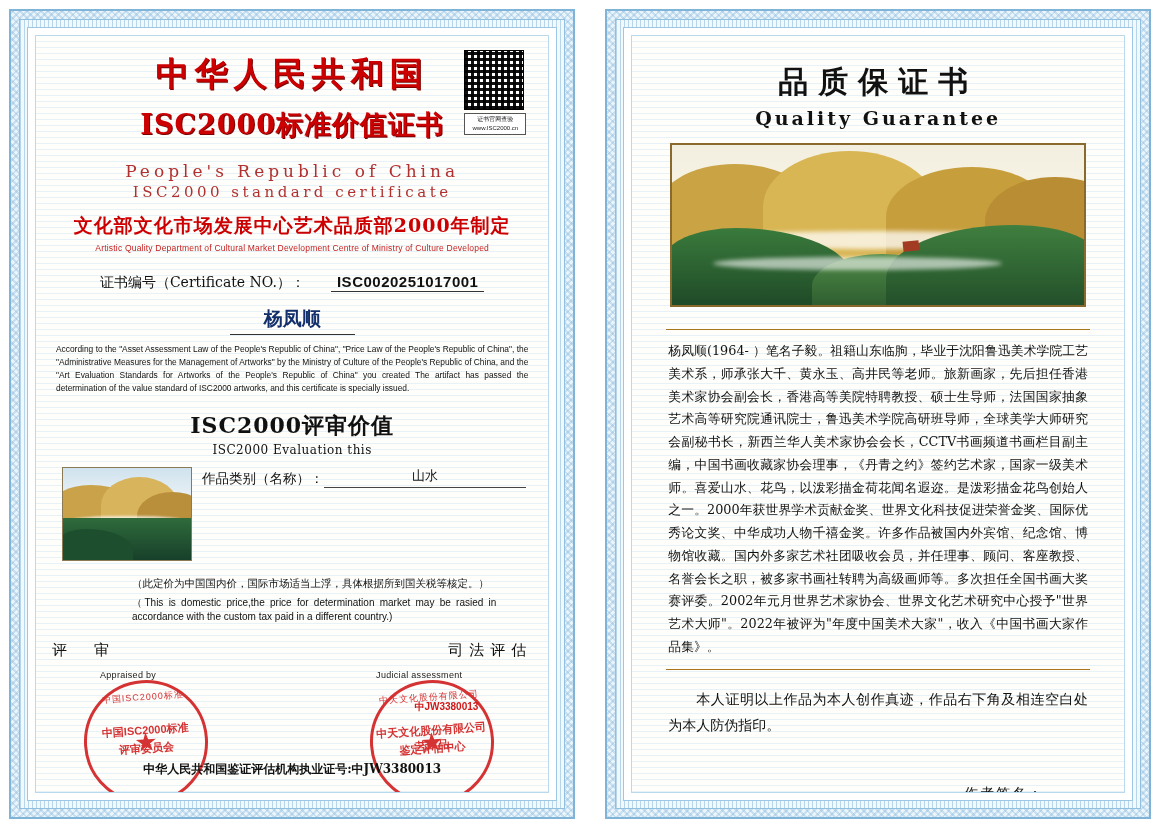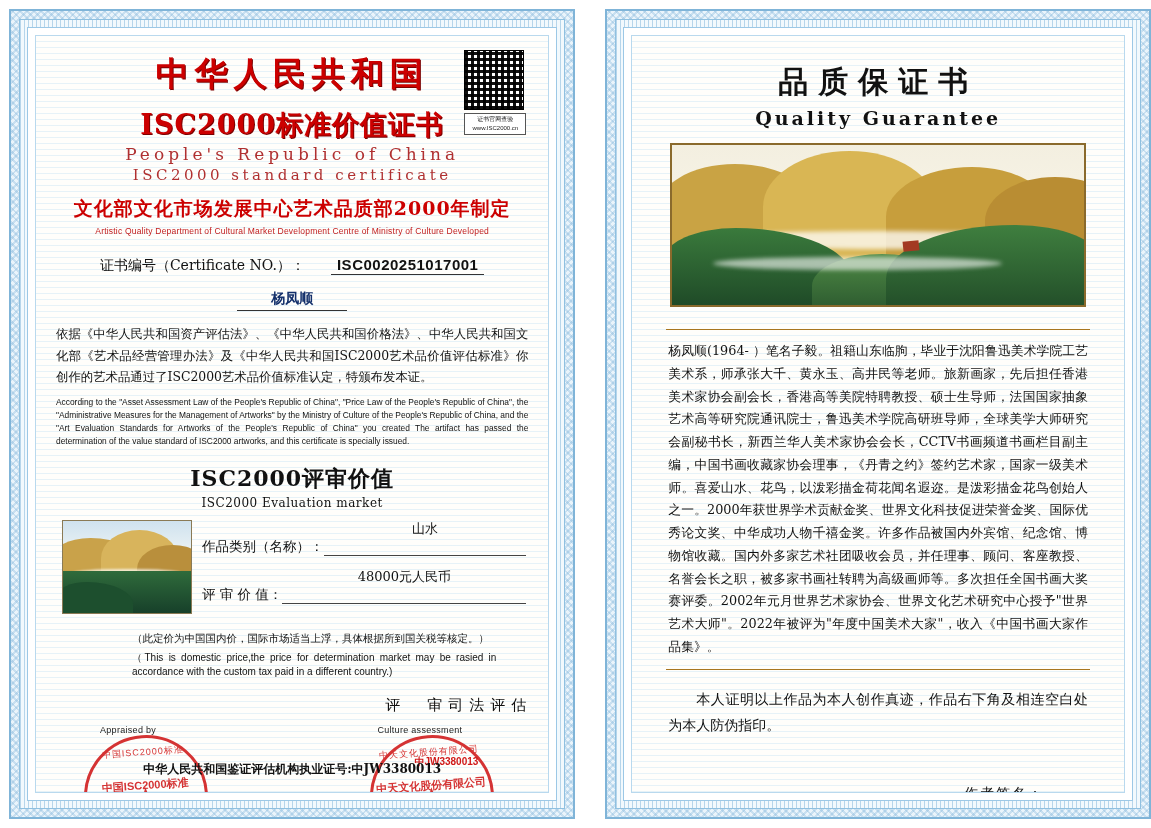--- a/index.html
+++ b/index.html
@@ -84,21 +84,21 @@
     color:#cc0000;
     text-shadow:1px 1px 0 #7a0000;
     margin-top:10px;
   }
   .title-en{
     text-align:center;
     font-family:"DejaVu Serif", serif;
     font-size:17px;
     letter-spacing:4px;
     color:#b03030;
-    margin-top:1px;
+    margin-top:18px;
   }
   .title-en2{
     text-align:center;
     font-family:"DejaVu Serif", serif;
     font-size:15px;
     letter-spacing:3.5px;
     color:#b03030;
     margin-top:2px;
   }
   .subtitle-cn{
@@ -159,21 +159,21 @@
     letter-spacing:.5px;
   }
   .name-row{
     margin-top:14px;
     text-align:center;
   }
   .name-val{
     display:inline-block;
     font-family:"DejaVu Serif",serif;
     font-weight:bold;
-    font-size:14px;
+    font-size:19px;
     color:#14306b;
     border-bottom:1.3px solid #333;
     padding:0 34px 2px 34px;
   }
   .body-cn{
     margin-top:12px;
     font-family:"DejaVu Serif",serif;
     font-size:12.4px;
     line-height:1.75;
     color:#111;
@@ -235,21 +235,21 @@
     font-family:"DejaVu Serif",serif;
     font-size:13.5px;
     color:#111;
     margin-bottom:12px;
   }
   .field-label{white-space:nowrap;}
   .field-val{
     flex:1;
     border-bottom:1.2px solid #444;
     text-align:center;
-    padding-bottom:17px;
+    padding-bottom:2px;
     font-size:13px;
   }
   .note-cn{
     margin-top:6px;
     font-family:"DejaVu Serif",serif;
     font-size:10.5px;
     line-height:1.6;
     color:#111;
     padding:8px 36px 0 80px;
     text-align:justify;
@@ -259,21 +259,21 @@
     font-size:10px;
     line-height:1.45;
     color:#111;
     padding:0 36px 0 80px;
     text-align:justify;
   }
 
   .sign-row{
     margin-top:16px;
     display:flex;
-    justify-content:flex-end;
+    justify-content:space-between;
     font-family:"DejaVu Serif",serif;
     font-size:15px;
     letter-spacing:6px;
     color:#111;
   }
   .stamp-zone{
     position:relative;
     height:150px;
     margin-top:2px;
   }
@@ -423,59 +423,54 @@
 
         <div class="cert-no-row">
           <span class="cert-no-label">证书编号（Certificate NO.）：</span>
           <span class="cert-no-val">ISC0020251017001</span>
         </div>
 
         <div class="name-row">
           <span class="name-val">杨凤顺</span>
         </div>
 
-        <div class="body-cn">依据《中华人民共和国资产评估法》、《中华人民共和国价格法》、中华人民共和国文化部《艺术品经营管理办法》及《中华人民共和国ISC2000艺术品价值评估标准》你创作的艺术品通过了ISC2000艺术品价值标准认定，特颁布发本证。</div>
         <div class="body-en">According to the "Asset Assessment Law of the People's Republic of China", "Price Law of the People's Republic of China", the "Administrative Measures for the Management of Artworks" by the Ministry of Culture of the People's Republic of China, and the "Art Evaluation Standards for Artworks of the People's Republic of China" you created The artifact has passed the determination of the value standard of ISC2000 artworks, and this certificate is specially issued.</div>
 
         <div class="eval-title">ISC2000评审价值</div>
-        <div class="eval-title-en">ISC2000 Evaluation market</div>
+        <div class="eval-title-en">ISC2000 Evaluation this</div>
 
         <div class="eval-wrap">
           <div class="thumb">
             <div class="sky"></div>
             <div class="m1"></div>
             <div class="m2"></div>
             <div class="m3"></div>
             <div class="wh"></div>
             <div class="g1"></div>
             <div class="g2"></div>
           </div>
           <div class="eval-fields">
             <div class="field-row">
               <span class="field-label">作品类别（名称）：</span>
               <span class="field-val">山水</span>
             </div>
-            <div class="field-row">
-              <span class="field-label">评 审 价 值：</span>
-              <span class="field-val">48000元人民币</span>
-            </div>
           </div>
         </div>
 
         <div class="note-cn">（此定价为中国国内价，国际市场适当上浮，具体根据所到国关税等核定。）</div>
         <div class="note-en">（This is domestic price,the price for determination market may be rasied in accordance with the custom tax paid in a different country.)</div>
 
         <div class="sign-row">
           <span>评　审</span>
           <span>司法评估</span>
         </div>
 
         <div class="stamp-zone">
           <div class="en-sub" style="left:48px;top:8px;">Appraised by</div>
-          <div class="en-sub" style="right:70px;top:8px;">Culture assessment</div>
+          <div class="en-sub" style="right:70px;top:8px;">Judicial assessment</div>
 
           <div class="stamp" style="left:32px;top:18px;">
             <div class="top-txt">中国ISC2000标准</div>
             <div class="mid1">中国ISC2000标准</div>
             <div class="mid2">评审委员会</div>
             <div class="star">★</div>
 
           </div>
 
           <div class="stamp" style="right:38px;top:18px;">

